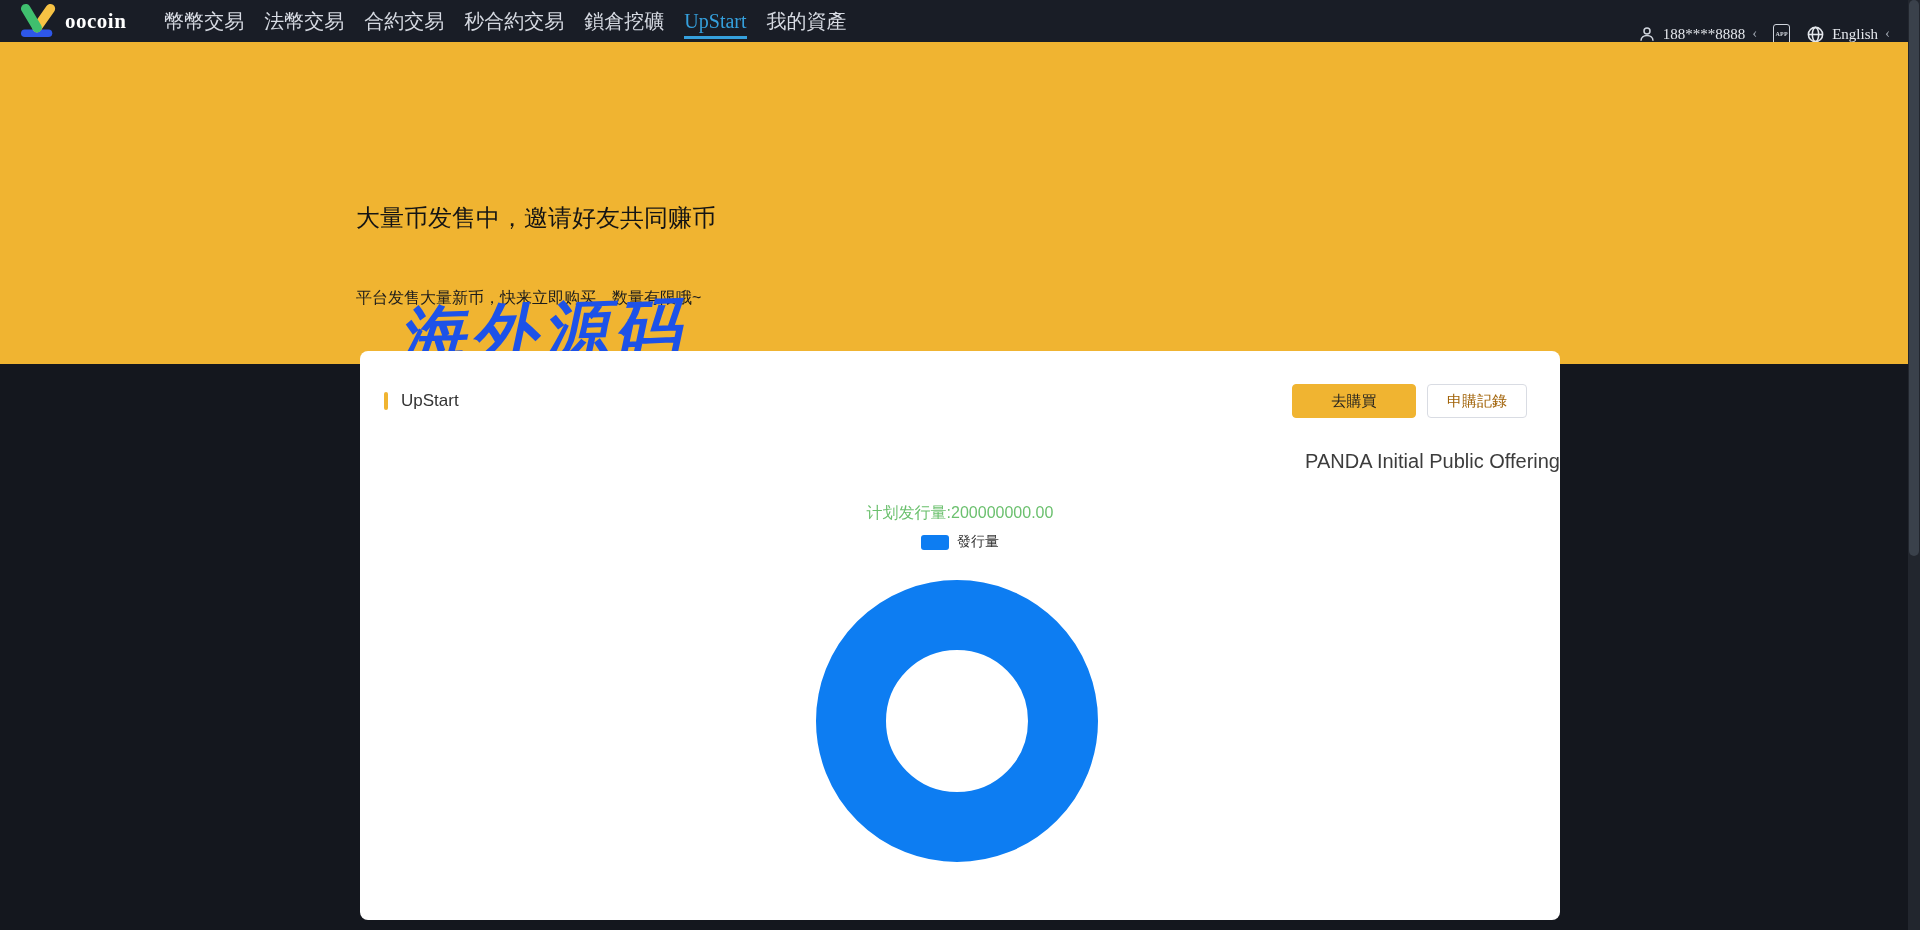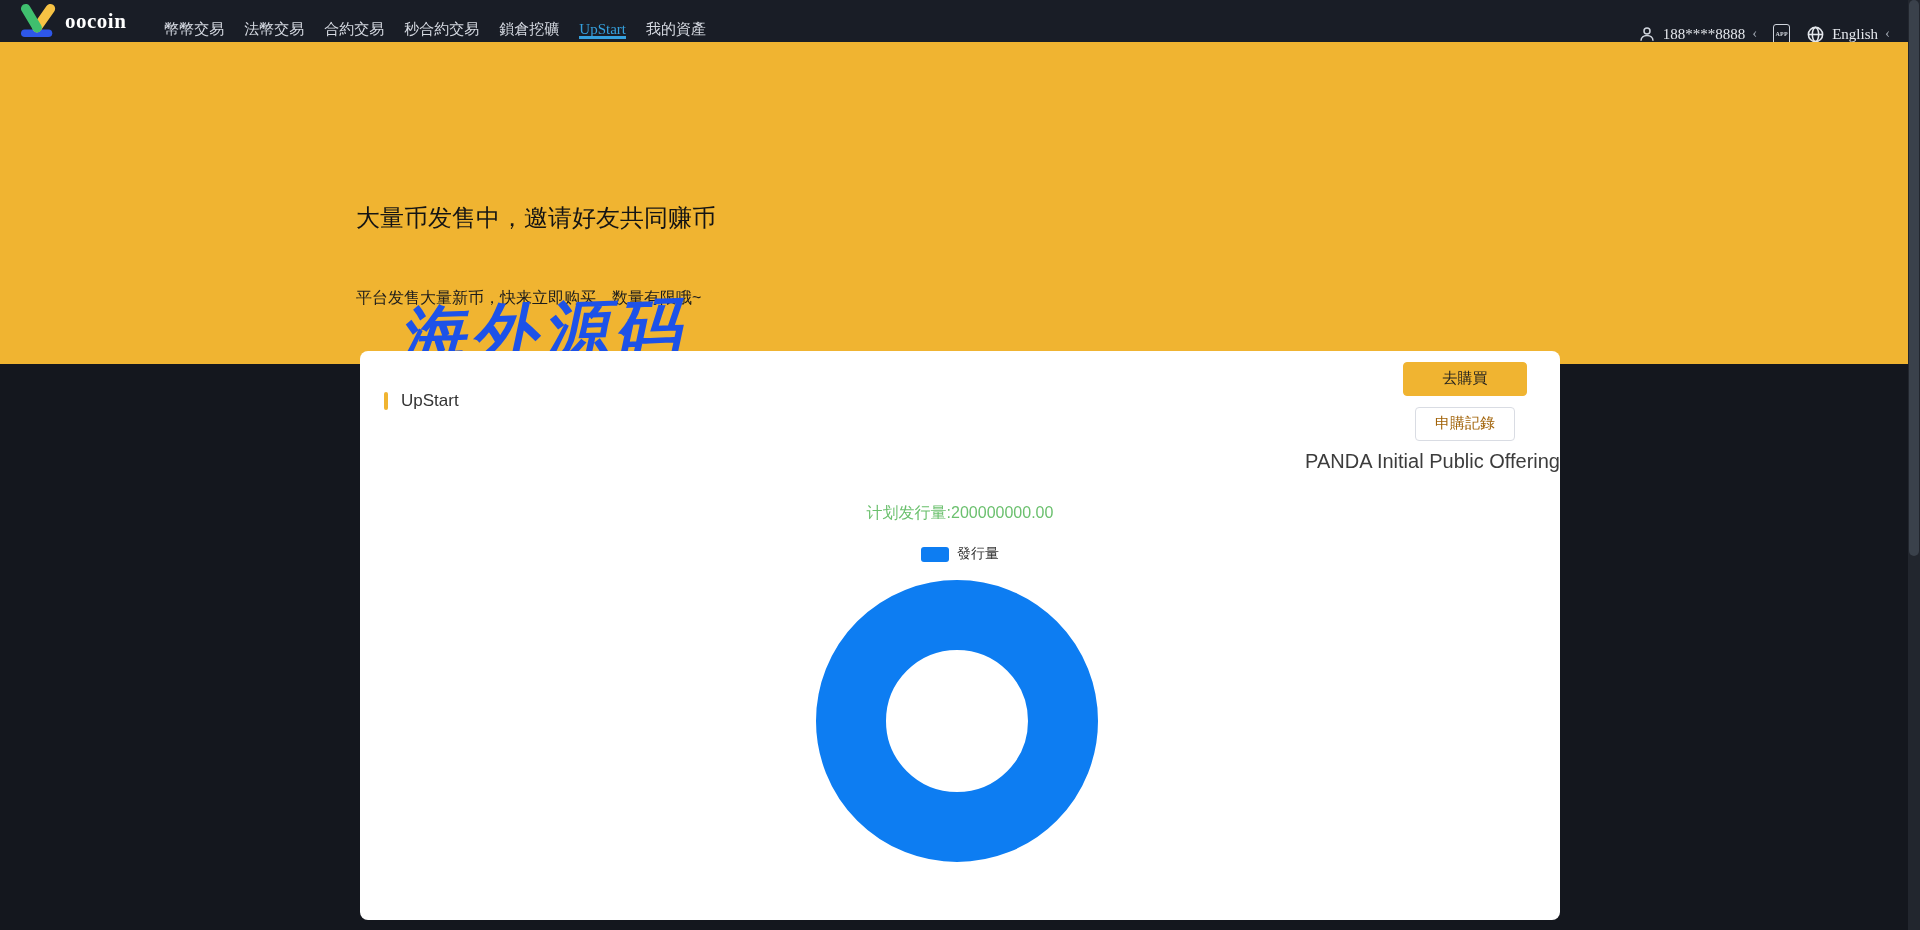--- a/index.html
+++ b/index.html
@@ -13,22 +13,22 @@
   
   .navbar {
     position: absolute; top: 0; left: 0; width: 1920px; height: 42px;
     background: #191d26; display: flex; align-items: center; padding: 0 30px 0 18px; font-family: Liberation Serif, serif;
   }
   .logo { display: flex; align-items: center; gap: 7px; }
   .logo-mark { width: 42px; height: 36px; display: block; }
   .logo-text { color: #ffffff; font-size: 21px; font-weight: 700; letter-spacing: 0.5px; margin-left: -2px; }
   .nav-items { display: flex; align-items: center; margin-left: 28px; height: 42px; }
   .nav-item {
-    position: relative; height: 42px; line-height: 42px; padding: 8px 10px;
-    color: #d6dae2; font-size: 15px; cursor: pointer; white-space: nowrap;
+    position: relative; height: 42px; line-height: 42px; padding: 0 10px;
+    color: #d6dae2; font-size: 20px; cursor: pointer; white-space: nowrap;
   }
   .nav-item.active { color: #35a0dd; }
   .nav-item.active::after {
     content: ""; position: absolute; left: 10px; right: 10px; bottom: 3px;
     height: 3px; background: #35a0dd;
   }
   .nav-right { margin-left: auto; display: flex; align-items: center; gap: 16px; color: #e4e7ec; font-size: 15px; margin-top: 26px; }
   .nav-user, .nav-lang { display: flex; align-items: center; gap: 7px; cursor: pointer; }
   .chev { color: #9aa1ab; font-size: 15px; line-height: 1; transform: translateY(-1px); }
   .phone-icon {
@@ -55,28 +55,28 @@
   }
 
   
   .card {
     position: absolute; left: 360px; top: 351px; width: 1200px; height: 569px;
     background: #ffffff; border-radius: 8px; z-index: 10;
   }
   .card-head { position: absolute; top: 33px; left: 24px; right: 33px; height: 34px; display: flex; align-items: center; }
   .accent-bar { width: 4px; height: 18px; background: #f0b431; border-radius: 2px; margin-right: 13px; }
   .section-title { font-size: 17px; color: #333333; }
-  .head-buttons { margin-left: auto; display: flex; align-items: center; gap: 11px; flex-direction: column; }
+  .head-buttons { margin-left: auto; display: flex; align-items: center; gap: 11px; }
   .btn { height: 34px; border-radius: 4px; font-size: 15px; display: flex; align-items: center; justify-content: center; cursor: pointer; }
   .btn-buy { width: 124px; background: #f0b431; color: #1f1f1f; border: 1px solid #f0b431; }
   .btn-record { width: 100px; background: #ffffff; color: #a16207; border: 1px solid #d9dce3; }
 
   .offering-title { position: absolute; top: 99px; left: 0; width: 100%; text-align: right; font-size: 20px; color: #3c3c3c; }
   .plan-text { position: absolute; top: 152px; left: 0; width: 100%; text-align: center; font-size: 16px; color: #6bc06e; }
-  .legend-row { position: absolute; top: 194px; left: 0; width: 100%; display: flex; align-items: center; justify-content: center; gap: 8px; }
+  .legend-row { position: absolute; top: 182px; left: 0; width: 100%; display: flex; align-items: center; justify-content: center; gap: 8px; }
   .legend-swatch { width: 28px; height: 15px; border-radius: 3px; background: #0d7df2; cursor: pointer; }
   .legend-label { font-size: 14px; color: #333333; }
   .donut {
     position: absolute; top: 229px; left: 456px; width: 282px; height: 282px;
     border: 70px solid #0d7df2; border-radius: 50%; background: #ffffff;
   }
 </style>
 </head>
 <body>
 

